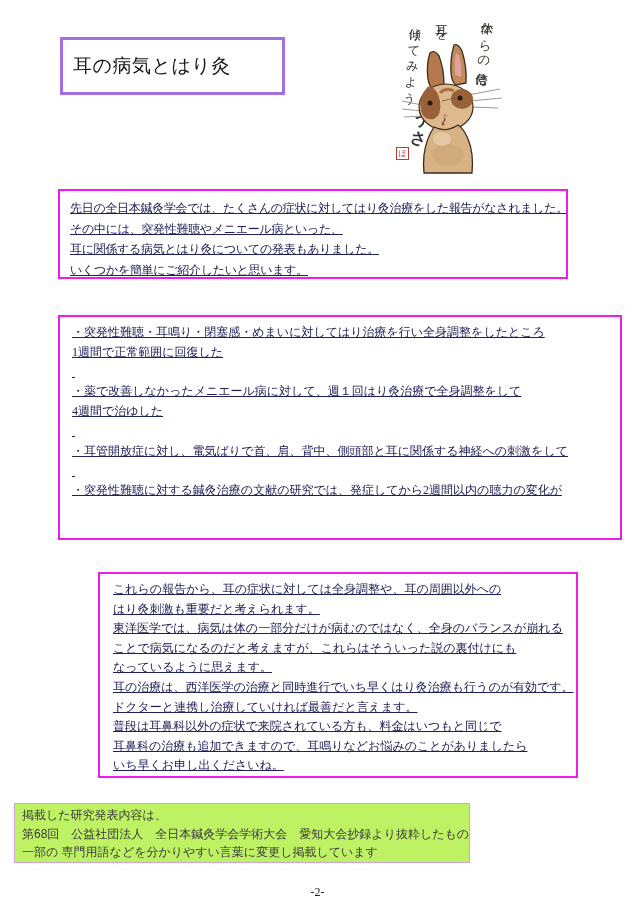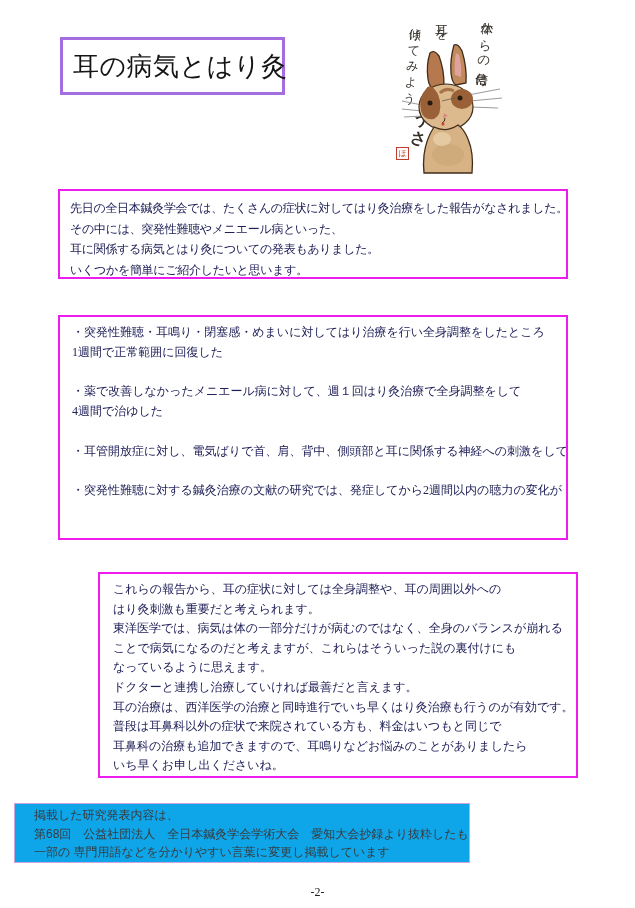--- a/index.html
+++ b/index.html
@@ -12,21 +12,21 @@
   .abs { position:absolute; box-sizing:border-box; }
 
   
   #title-box {
     left:60px; top:37px; width:225px; height:58px;
     border:3px solid #a46ee0; background:#fff;
     display:flex; align-items:center; padding-left:10px;
   }
   #title-box .t {
     font-family:Liberation Mono, monospace;
-    font-size:26px; color:#141414; letter-spacing:0.5px; white-space:nowrap;
+    font-size:19px; color:#141414; letter-spacing:0.5px; white-space:nowrap;
   }
 
   
   #illustration { left:388px; top:5px; width:127px; height:172px; }
   .vtext {
     position:absolute; writing-mode:vertical-rl; text-orientation:upright;
     color:#35302a; font-family:"Liberation Serif", serif; white-space:nowrap;
   }
   #cap-1 { left:88px; top:7px;  font-size:12.5px; letter-spacing:2px; transform:rotate(6deg); }
   #cap-2 { left:44px; top:10px; font-size:13px;   letter-spacing:3px; }
@@ -36,35 +36,35 @@
     left:8px; top:142px; width:13px; height:13px;
     border:1px solid #c43b2e; color:#c43b2e;
     font-size:8px; line-height:12px; text-align:center;
     font-family:"Liberation Serif", serif;
   }
   #rabbit-svg { position:absolute; left:14px; top:36px; width:104px; height:134px; }
 
   
   .mbox {
     border:2px solid #ee1cee; color:#21215a;
-    font-size:12px; overflow:hidden; background:#fff;
+    font-size:12px; overflow:hidden; background:#fff;text-decoration:underline;
   }
   .mbox .line { white-space:nowrap; }
   .line:empty::after { content:"\00a0"; }
 
   #intro-box   { left:58px; top:189px; width:510px; height:90px;  padding:7px 6px 0 10px; line-height:20.5px; letter-spacing:-0.3px; }
-  #cases-box   { left:58px; top:315px; width:510px; height:225px; padding:6px 6px 0 12px; line-height:19.8px; }
+  #cases-box   { left:58px; top:315px; width:564px; height:225px; padding:6px 6px 0 12px; line-height:19.8px; }
   #summary-box { left:98px; top:572px; width:480px; height:206px; padding:6px 2px 0 13px; line-height:19.6px; }
 
   
   #source-box {
     left:14px; top:803px; width:456px; height:60px;
-    border:1px solid #cfa3db; color:#3a3a3a; background:#0ea5e9;
+    border:1px solid #cfa3db; color:#3a3a3a; background:#bef264;
     font-family:"Liberation Sans", sans-serif;
-    font-size:12px; line-height:18.5px; padding:2px 4px 0 19px; overflow:hidden;
+    font-size:12px; line-height:18.5px; padding:2px 4px 0 7px; overflow:hidden;
   }
   #source-box .line { white-space:nowrap; }
 
   #page-number {
     left:0; right:0; top:885px; text-align:center;
     font-size:12px; color:#1c1c1c; font-family:"Liberation Serif", serif;
   }
 </style>
 </head>
 <body>
@@ -136,22 +136,22 @@
     <div class="line"></div>
     <div class="line">・突発性難聴に対する鍼灸治療の文献の研究では、発症してから2週間以内の聴力の変化が</div>
   </div>
 
   <div class="abs mbox" id="summary-box">
     <div class="line">これらの報告から、耳の症状に対しては全身調整や、耳の周囲以外への</div>
     <div class="line">はり灸刺激も重要だと考えられます。</div>
     <div class="line">東洋医学では、病気は体の一部分だけが病むのではなく、全身のバランスが崩れる</div>
     <div class="line">ことで病気になるのだと考えますが、これらはそういった説の裏付けにも</div>
     <div class="line">なっているように思えます。</div>
+    <div class="line">耳の治療は、西洋医学の治療と同時進行でいち早くはり灸治療も行うのが有効です。</div>
     <div class="line">ドクターと連携し治療していければ最善だと言えます。</div>
-    <div class="line">耳の治療は、西洋医学の治療と同時進行でいち早くはり灸治療も行うのが有効です。</div>
     <div class="line">普段は耳鼻科以外の症状で来院されている方も、料金はいつもと同じで</div>
     <div class="line">耳鼻科の治療も追加できますので、耳鳴りなどお悩みのことがありましたら</div>
     <div class="line">いち早くお申し出くださいね。</div>
   </div>
 
   <div class="abs" id="source-box">
     <div class="line">掲載した研究発表内容は、</div>
     <div class="line">第68回　公益社団法人　全日本鍼灸学会学術大会　愛知大会抄録より抜粋したものです</div>
     <div class="line">一部の 専門用語などを分かりやすい言葉に変更し掲載しています</div>
   </div>

